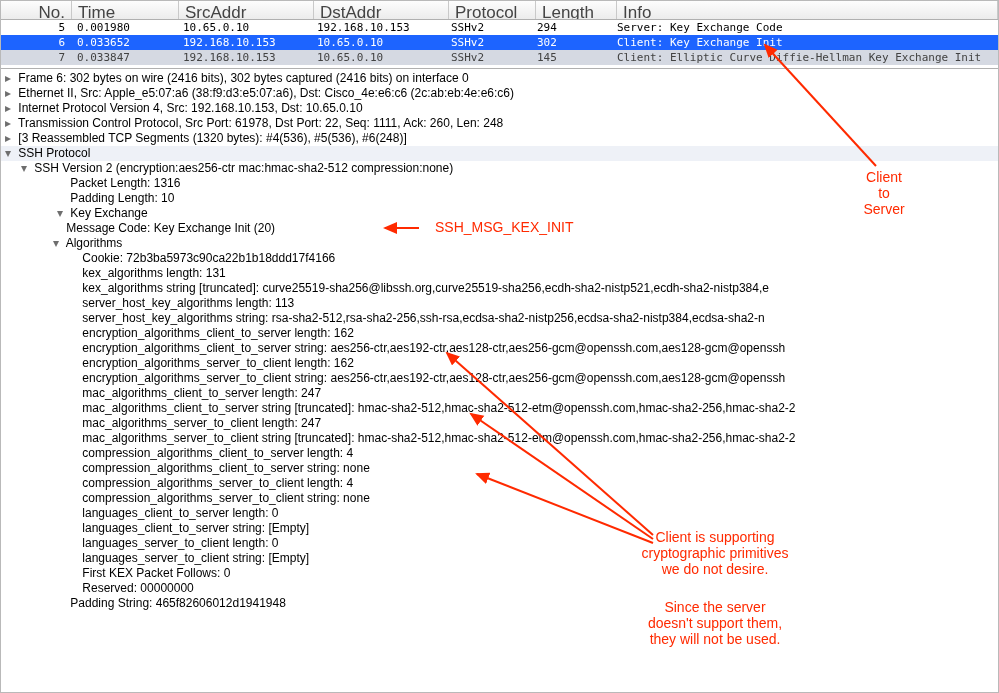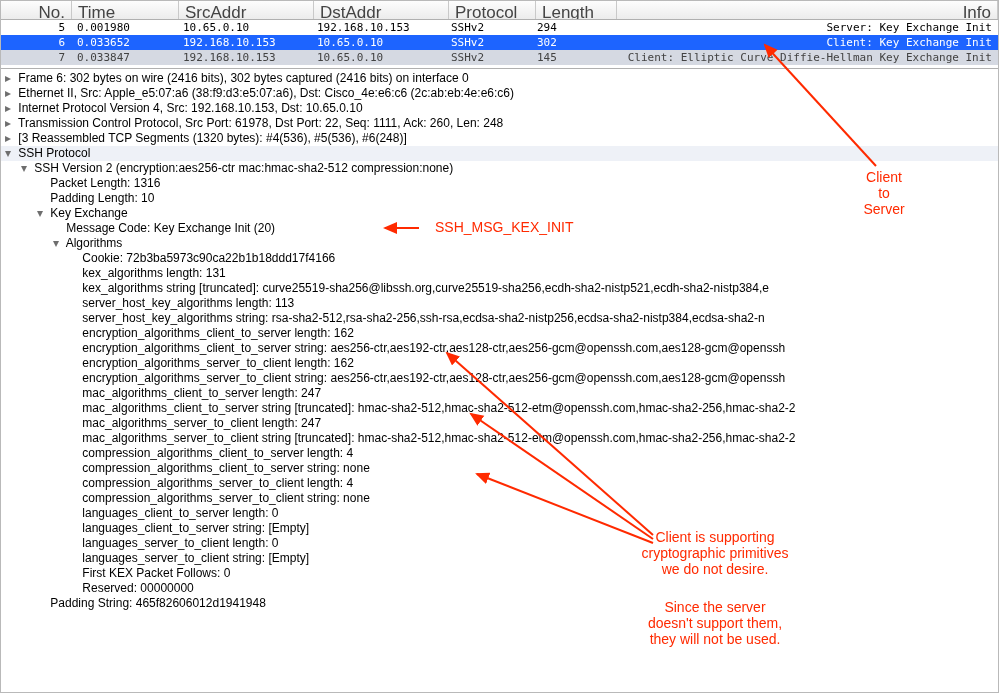--- a/index.html
+++ b/index.html
@@ -63,21 +63,21 @@
     color: #424242;
   }
 
   
   .c-no    { width: 58px; text-align: right; }
   .c-time  { width: 94px; }
   .c-src   { width: 122px; }
   .c-dst   { width: 122px; }
   .c-proto { width: 74px; }
   .c-len   { width: 68px; }
-  .c-info  { flex: 1 1 auto; text-align: right; }
+  .c-info  { flex: 1 1 auto; }
 
   
   .details {
     border-top: 1px solid #b0b0b0;
     padding: 2px 0 0 0;
     font-family: Liberation Sans, sans-serif;
     font-size: 12px;
     line-height: 15px;
     height: calc(100% - 68px);
     overflow: hidden;
@@ -90,21 +90,21 @@
   .toggle {
     display: inline-block;
     width: 10px;
     color: #6e6e6e;
     font-family: Arial, sans-serif;
   }
   .toggle.right::before { content: "\25B8"; } 
   .toggle.down::before  { content: "\25BE"; } 
   .toggle.none { }
   .ind1 { padding-left: 20px; }
-  .ind2 { padding-left: 36px; }
+  .ind2 { padding-left: 56px; }
   .ind3 { padding-left: 52px; }
   .ind4 { padding-left: 68px; }
 
   
   .annot {
     position: absolute;
     left: 0;
     top: 0;
     width: 100%;
     height: 100%;
@@ -136,21 +136,21 @@
     <div class="plist-header">
       <div class="col c-no">No.</div>
       <div class="col c-time">Time</div>
       <div class="col c-src">SrcAddr</div>
       <div class="col c-dst">DstAddr</div>
       <div class="col c-proto">Protocol</div>
       <div class="col c-len">Length</div>
       <div class="col c-info">Info</div>
     </div>
     <div class="plist-body" id="plist-body">
-        <div class="prow"><div class="cell c-no">5</div><div class="cell c-time">0.001980</div><div class="cell c-src">10.65.0.10</div><div class="cell c-dst">192.168.10.153</div><div class="cell c-proto">SSHv2</div><div class="cell c-len">294</div><div class="cell c-info">Server: Key Exchange Init</div></div>
+        <div class="prow"><div class="cell c-no">5</div><div class="cell c-time">0.001980</div><div class="cell c-src">10.65.0.10</div><div class="cell c-dst">192.168.10.153</div><div class="cell c-proto">SSHv2</div><div class="cell c-len">294</div><div class="cell c-info">Server: Key Exchange Code</div></div>
         <div class="prow selected"><div class="cell c-no">6</div><div class="cell c-time">0.033652</div><div class="cell c-src">192.168.10.153</div><div class="cell c-dst">10.65.0.10</div><div class="cell c-proto">SSHv2</div><div class="cell c-len">302</div><div class="cell c-info">Client: Key Exchange Init</div></div>
         <div class="prow dim"><div class="cell c-no">7</div><div class="cell c-time">0.033847</div><div class="cell c-src">192.168.10.153</div><div class="cell c-dst">10.65.0.10</div><div class="cell c-proto">SSHv2</div><div class="cell c-len">145</div><div class="cell c-info">Client: Elliptic Curve Diffie-Hellman Key Exchange Init</div></div>
       </div>
   </div>
 
   <div class="details" id="details">
       <div class="line ind0"><span class="toggle right"></span><span> Frame 6: 302 bytes on wire (2416 bits), 302 bytes captured (2416 bits) on interface 0</span></div>
       <div class="line ind0"><span class="toggle right"></span><span> Ethernet II, Src: Apple_e5:07:a6 (38:f9:d3:e5:07:a6), Dst: Cisco_4e:e6:c6 (2c:ab:eb:4e:e6:c6)</span></div>
       <div class="line ind0"><span class="toggle right"></span><span> Internet Protocol Version 4, Src: 192.168.10.153, Dst: 10.65.0.10</span></div>
       <div class="line ind0"><span class="toggle right"></span><span> Transmission Control Protocol, Src Port: 61978, Dst Port: 22, Seq: 1111, Ack: 260, Len: 248</span></div>

